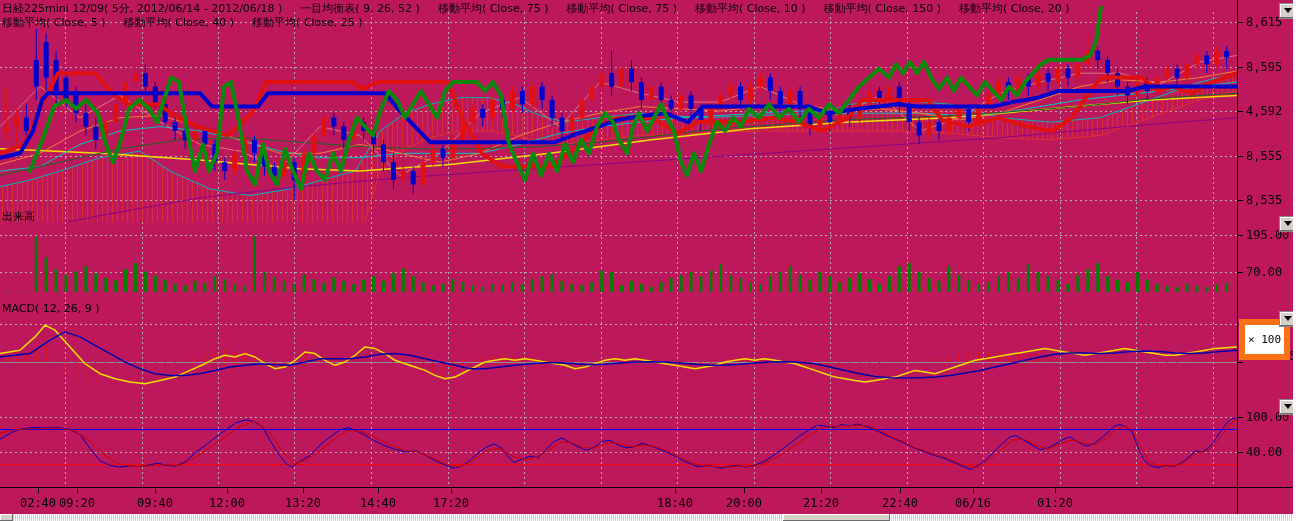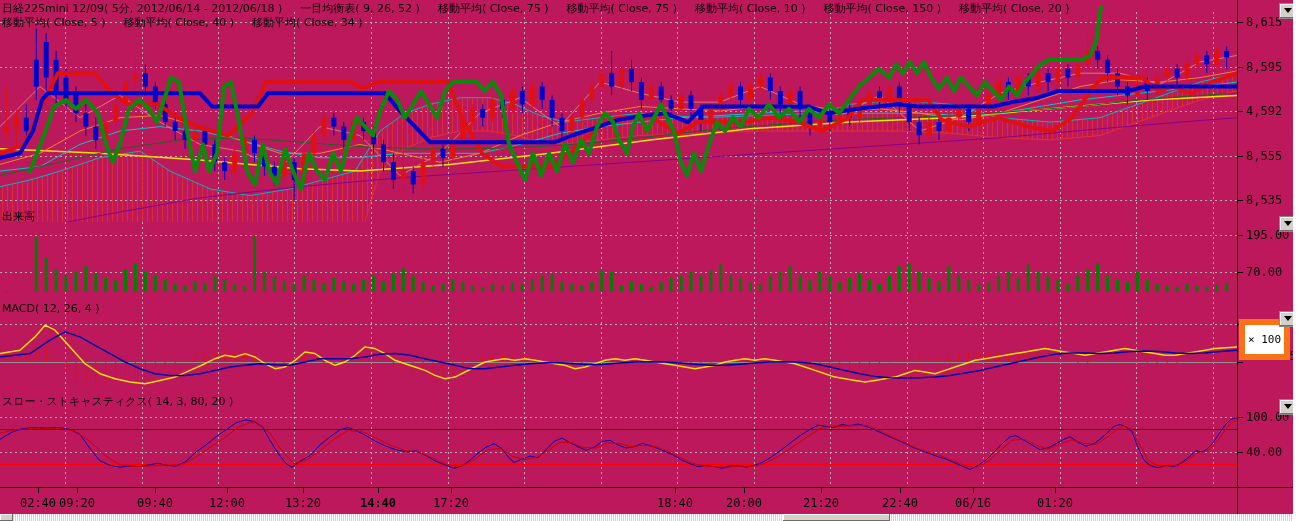--- a/index.html
+++ b/index.html
@@ -681,26 +681,25 @@
     <span>一目均衡表( 9, 26, 52 )</span>
     <span>移動平均( Close, 75 )</span>
     <span>移動平均( Close, 75 )</span>
     <span>移動平均( Close, 10 )</span>
     <span>移動平均( Close, 150 )</span>
     <span>移動平均( Close, 20 )</span>
   </div>
   <div class="hdr" id="hdr2">
     <span>移動平均( Close, 5 )</span>
     <span>移動平均( Close, 40 )</span>
-    <span>移動平均( Close, 34 )</span>
+    <span>移動平均( Close, 25 )</span>
   </div>
 
   <div class="panel-label" id="label-volume">出来高</div>
-  <div class="panel-label" id="label-macd">MACD( 12, 26, 4 )</div>
-  <div class="panel-label" id="label-stoch">スロー・ストキャスティクス( 14, 3, 80, 20 )</div>
+  <div class="panel-label" id="label-macd">MACD( 12, 26, 9 )</div>
 
   <div class="mult-box">× 100</div>
 
   <div class="dd-btn" style="top:3px">
       <div class="tri"></div>
     </div>
   <div class="dd-btn" style="top:216px">
       <div class="tri"></div>
     </div>
   <div class="dd-btn" style="top:311px">
@@ -723,21 +722,21 @@
     <div class="axis-label" style="top: 264.5px;">70.00</div>
     <div class="axis-label" style="top: 316.5px;">12.00</div>
     <div class="axis-label" style="top: 349px; margin-left: 29px;">0.50</div>
     <div class="axis-label" style="top: 409.5px;">100.00</div>
     <div class="axis-label" style="top: 444.5px;">40.00</div>
     <div class="time-label" style="left: 38px;">02:40</div>
     <div class="time-label" style="left: 77px;">09:20</div>
     <div class="time-label" style="left: 155px;">09:40</div>
     <div class="time-label" style="left: 227px;">12:00</div>
     <div class="time-label" style="left: 303px;">13:20</div>
-    <div class="time-label" style="left: 378px; font-weight: bold;">14:40</div>
+    <div class="time-label" style="left: 378px;">14:40</div>
     <div class="time-label" style="left: 451px;">17:20</div>
     <div class="time-label" style="left: 675px;">18:40</div>
     <div class="time-label" style="left: 744px;">20:00</div>
     <div class="time-label" style="left: 821px;">21:20</div>
     <div class="time-label" style="left: 900px;">22:40</div>
     <div class="time-label" style="left: 973px;">06/16</div>
     <div class="time-label" style="left: 1055px;">01:20</div>
   </div>
 
 </body></html>

